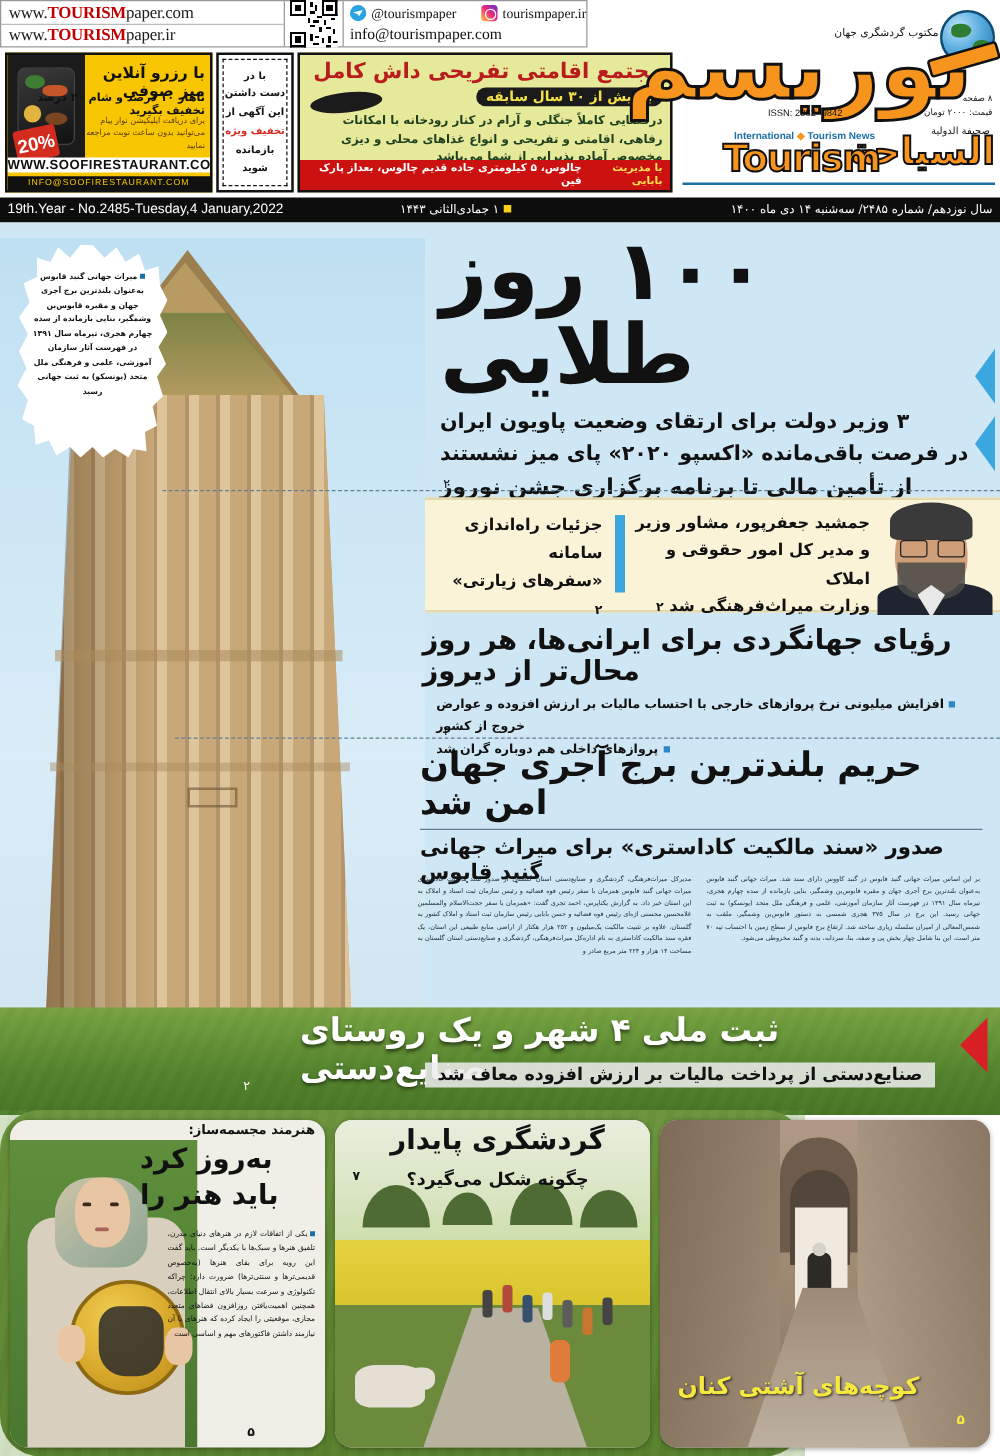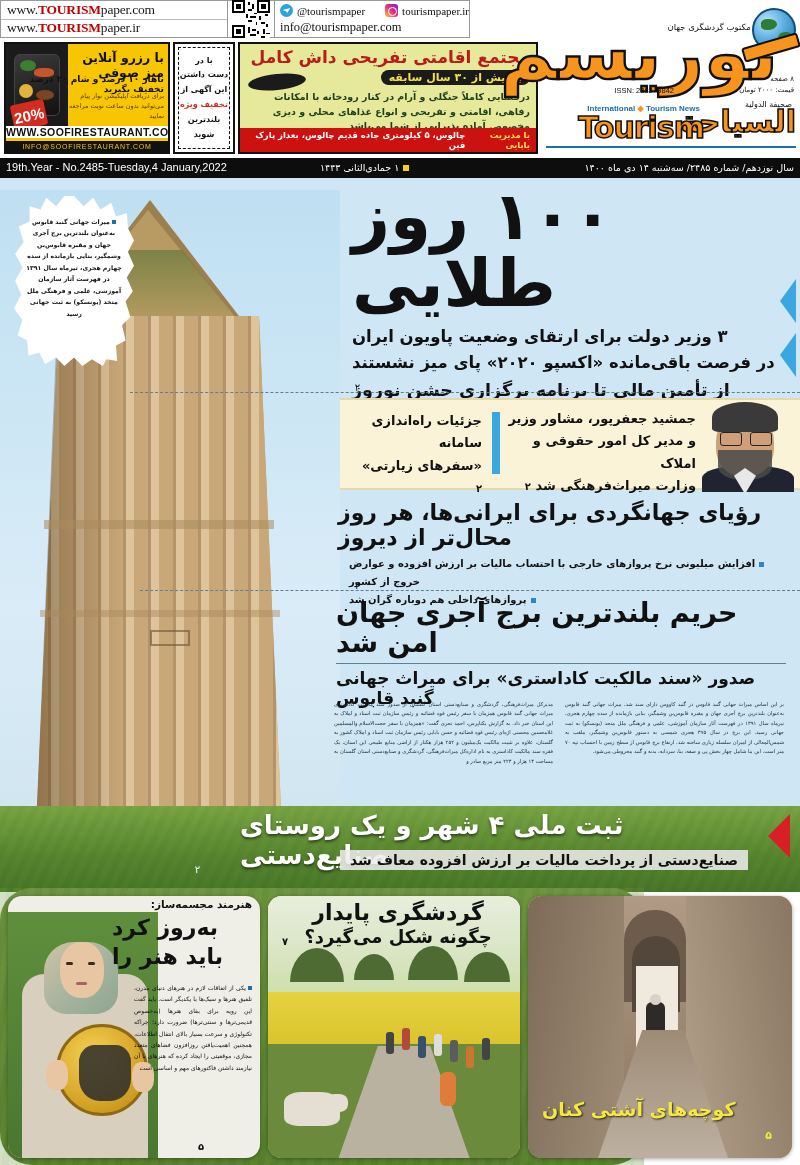--- a/index.html
+++ b/index.html
@@ -264,21 +264,21 @@
   .pm-hill{position:absolute;background:#4e6b33;border-radius:50% 50% 0 0 / 100% 100% 0 0;}
   .pm-field{position:absolute;left:0;top:96px;width:100%;height:58px;background:linear-gradient(180deg,#e5d23f,#d9c32c);}
   .pm-path{position:absolute;left:28%;top:150px;width:52%;height:112px;background:#b9b2a0;
      clip-path:polygon(30% 0,70% 0,100% 100%,0 100%);}
   .pm-grass{position:absolute;left:0;top:148px;width:100%;height:114px;background:#6c8a3c;}
   .pm-person{position:absolute;width:8px;height:22px;background:#444;border-radius:3px;}
   .pm-cow{position:absolute;left:16px;top:196px;width:56px;height:34px;background:#e4dfd2;border-radius:30% 35% 25% 25%;}
   .pm-cowhead{position:absolute;left:58px;top:198px;width:22px;height:18px;background:#e4dfd2;border-radius:40%;}
   .pm-title{ position:absolute; right:14px; top:4px; width:216px; text-align:center; font-size:22px;
      font-weight:bold; color:#111; }
-  .pm-sub{ position:absolute; right:14px; top:30px; width:216px; text-align:center; font-size:18px;
+  .pm-sub{ position:absolute; right:14px; top:40px; width:216px; text-align:center; font-size:14px;
      font-weight:bold; color:#111; }
   .pm-pg{ position:absolute; left:14px; top:40px; font-size:10px; font-weight:bold; color:#111; }
 
   .pr-photo{position:absolute;inset:0;background:linear-gradient(180deg,#b09a85,#9c8871 50%,#8a7763);}
   .pr-wallL{position:absolute;left:0;top:0;width:96px;height:100%;
      background:linear-gradient(100deg,#7d6b58,#a08d77);}
   .pr-wallR{position:absolute;right:0;top:0;width:106px;height:100%;
      background:linear-gradient(260deg,#8a7763,#b3a08a);}
   .pr-arch{position:absolute;left:96px;top:14px;width:62px;height:92px;
      background:#6d5c4b;border-radius:30px 30px 0 0;}
@@ -373,21 +373,21 @@
     <div class="soofi-mail">INFO@SOOFIRESTAURANT.COM</div>
   </div>
 
   <div class="ad-coupon">
     <div class="coupon-inner">
       <div class="coupon-txt">
         <div>با در</div>
         <div>دست داشتن</div>
         <div>این آگهی از</div>
         <div class="hl">تخفیف ویژه</div>
-        <div>بلندترین</div>
+        <div>بازمانده</div>
         <div>شوید</div>
       </div>
     </div>
   </div>
 
   <div class="ad-resort">
     <div class="resort-ellipse"></div>
     <div class="resort-title">مجتمع اقامتی تفریحی داش کامل</div>
     <div class="resort-badge">با بیش از ۳۰ سال سابقه</div>
     <div class="resort-body">درفضایی کاملاً جنگلی و آرام در کنار رودخانه با امکانات رفاهی، اقامتی و تفریحی و انواع غذاهای محلی و دیزی مخصوص آماده پذیرایی از شما می‌باشد</div>

